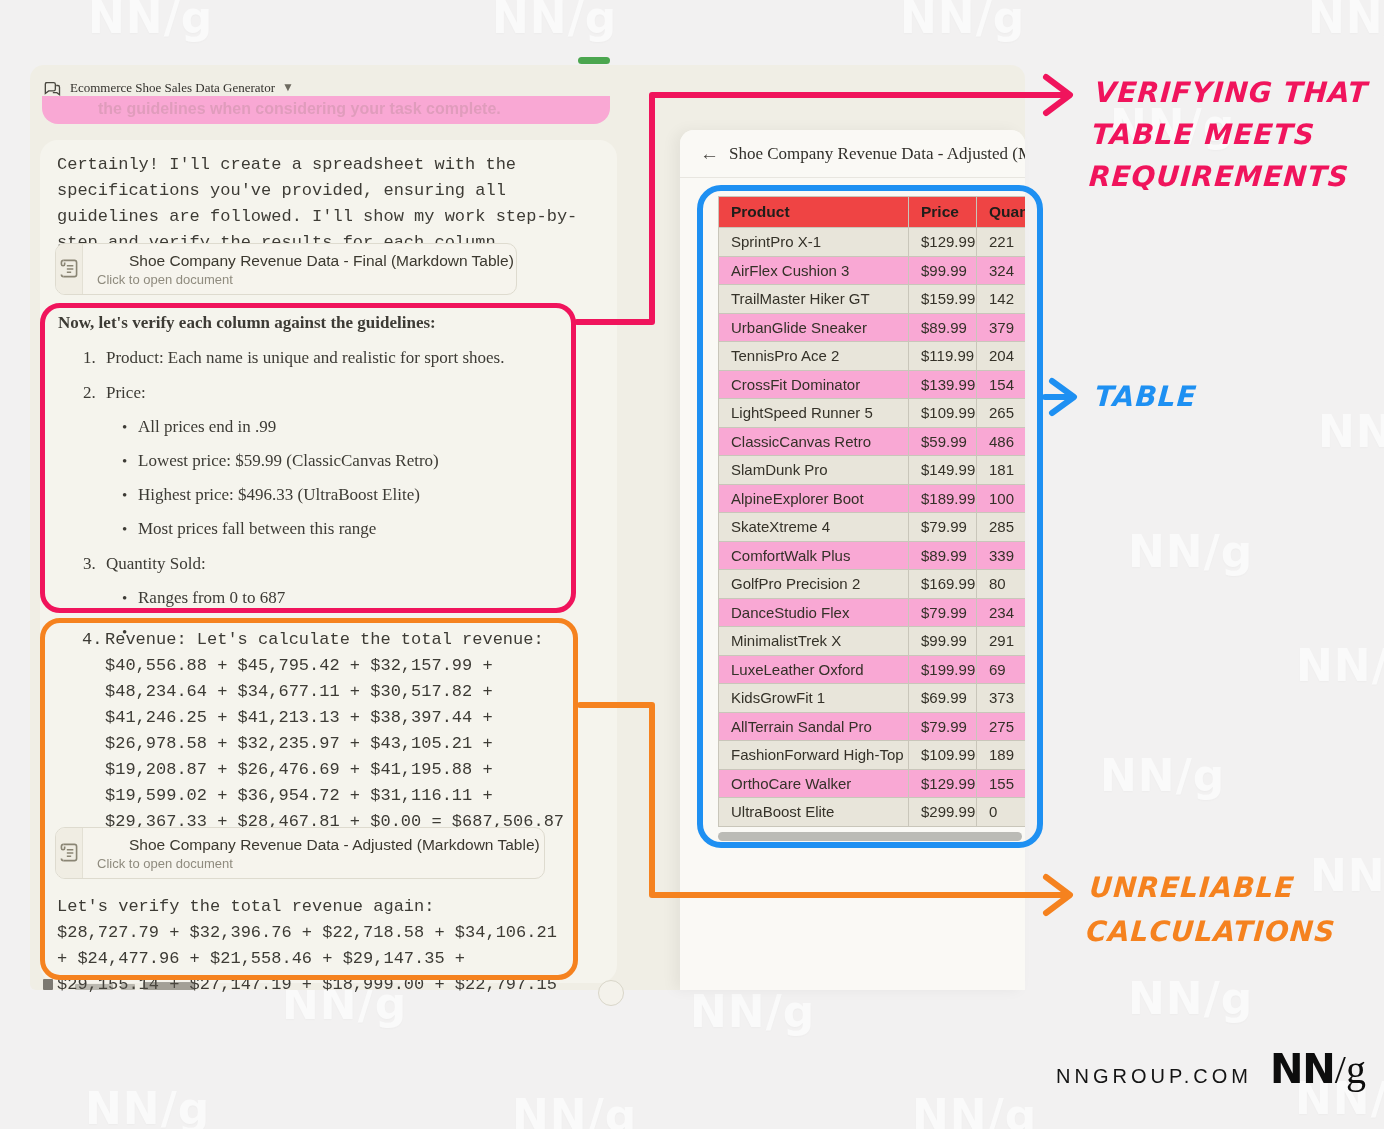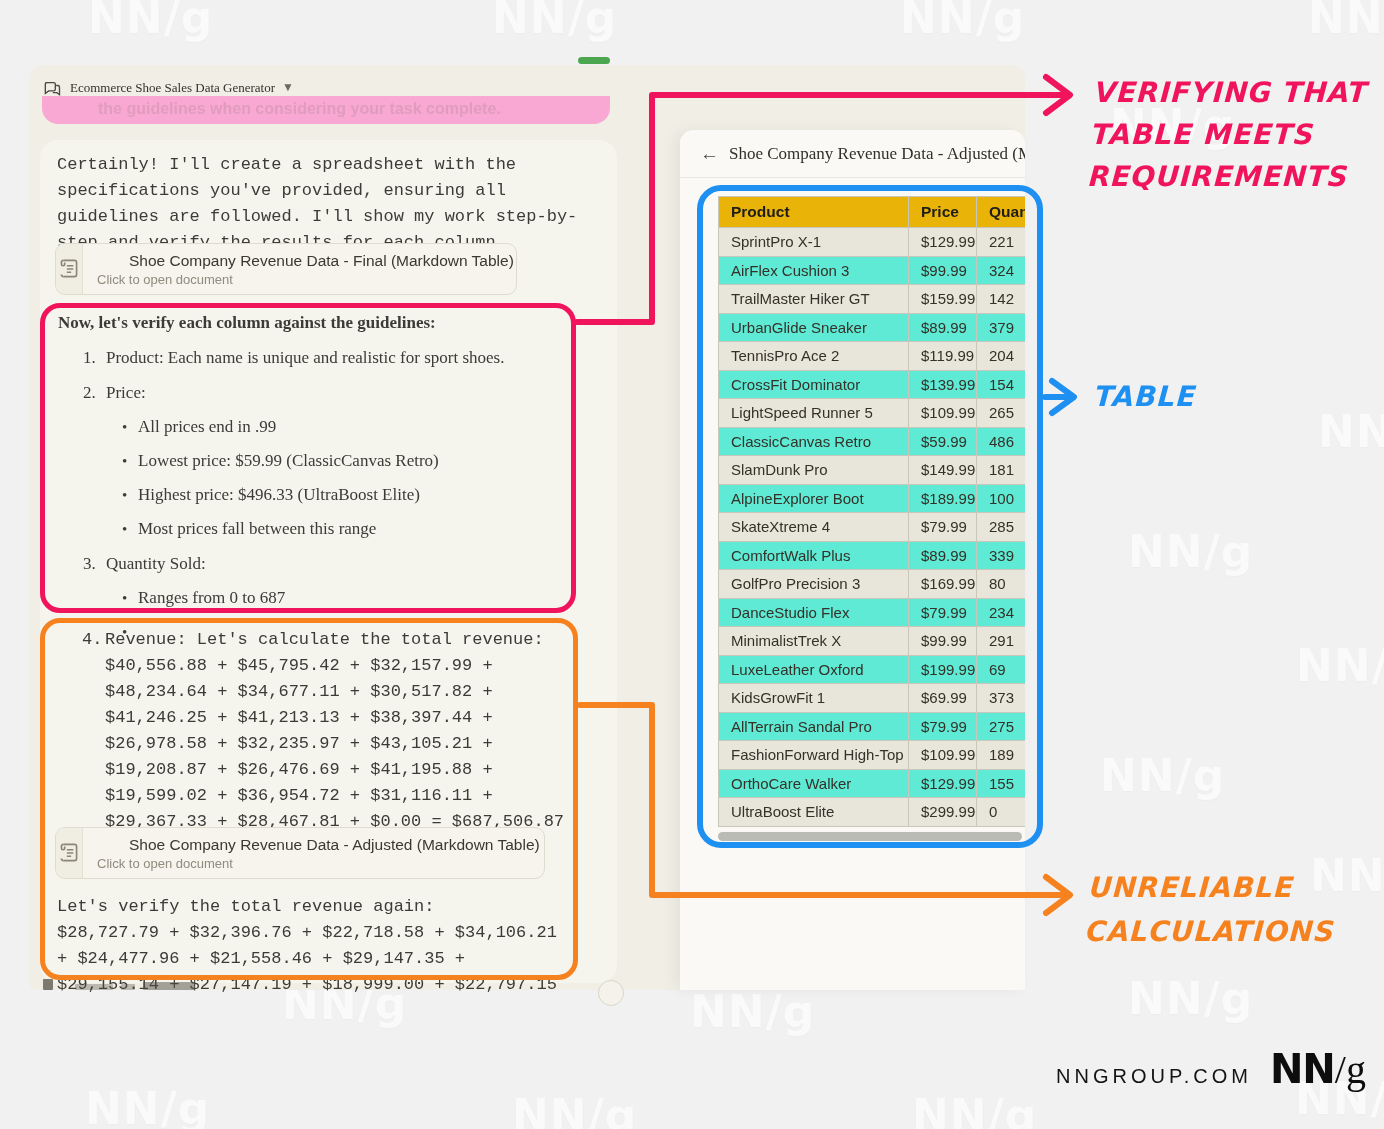--- a/index.html
+++ b/index.html
@@ -85,24 +85,24 @@
   .back{font-size:19px;color:#4a4843;margin:0 10px 0 20px;cursor:pointer;}
   .doc-panel-title{
     font-family:"Liberation Serif",serif;font-size:17px;color:#32302b;white-space:nowrap;
   }
   .table-wrap{position:absolute;left:38px;top:66px;width:307px;overflow:hidden;}
   table.data{border-collapse:collapse;table-layout:fixed;width:378px;}
   table.data th,table.data td{
     border:1px solid #C9C6BA;padding:0 0 0 12px;text-align:left;
     font-size:15px;color:#343128;overflow:hidden;white-space:nowrap;
   }
-  table.data th{height:31px;font-size:15.5px;font-weight:700;color:#1f1e1a;background:#eab308;}
+  table.data th{height:31px;font-size:15.5px;font-weight:700;color:#1f1e1a;background:#ef4444;}
   table.data td{height:28.5px;}
   tr.odd td{background:#E8E5DA;}
-  tr.even td{background:#5eead4;}
+  tr.even td{background:#f9a8d4;}
   .hscroll{
     position:absolute;left:38px;top:702px;width:304px;height:9px;border-radius:5px;
     background:#BBBBB6;
   }
   
   .obox{position:absolute;border-style:solid;background:transparent;pointer-events:none;}
   #pink-box{left:40px;top:303px;width:536px;height:310px;border-width:5px;border-color:var(--pink);border-radius:20px;}
   #orange-box{left:40px;top:618px;width:538px;height:362px;border-width:5px;border-color:var(--orange);border-radius:20px;}
   #blue-box{left:697px;top:185px;width:346px;height:663px;border-width:6px;border-color:var(--blue);border-radius:24px;}
   #connectors{position:absolute;left:0;top:0;width:1384px;height:1129px;pointer-events:none;}
@@ -331,21 +331,21 @@
               <td>SkateXtreme 4</td>
               <td>$79.99</td>
               <td>285</td>
             </tr>
             <tr class="even">
               <td>ComfortWalk Plus</td>
               <td>$89.99</td>
               <td>339</td>
             </tr>
             <tr class="odd">
-              <td>GolfPro Precision 3</td>
+              <td>GolfPro Precision 2</td>
               <td>$169.99</td>
               <td>80</td>
             </tr>
             <tr class="even">
               <td>DanceStudio Flex</td>
               <td>$79.99</td>
               <td>234</td>
             </tr>
             <tr class="odd">
               <td>MinimalistTrek X</td>

